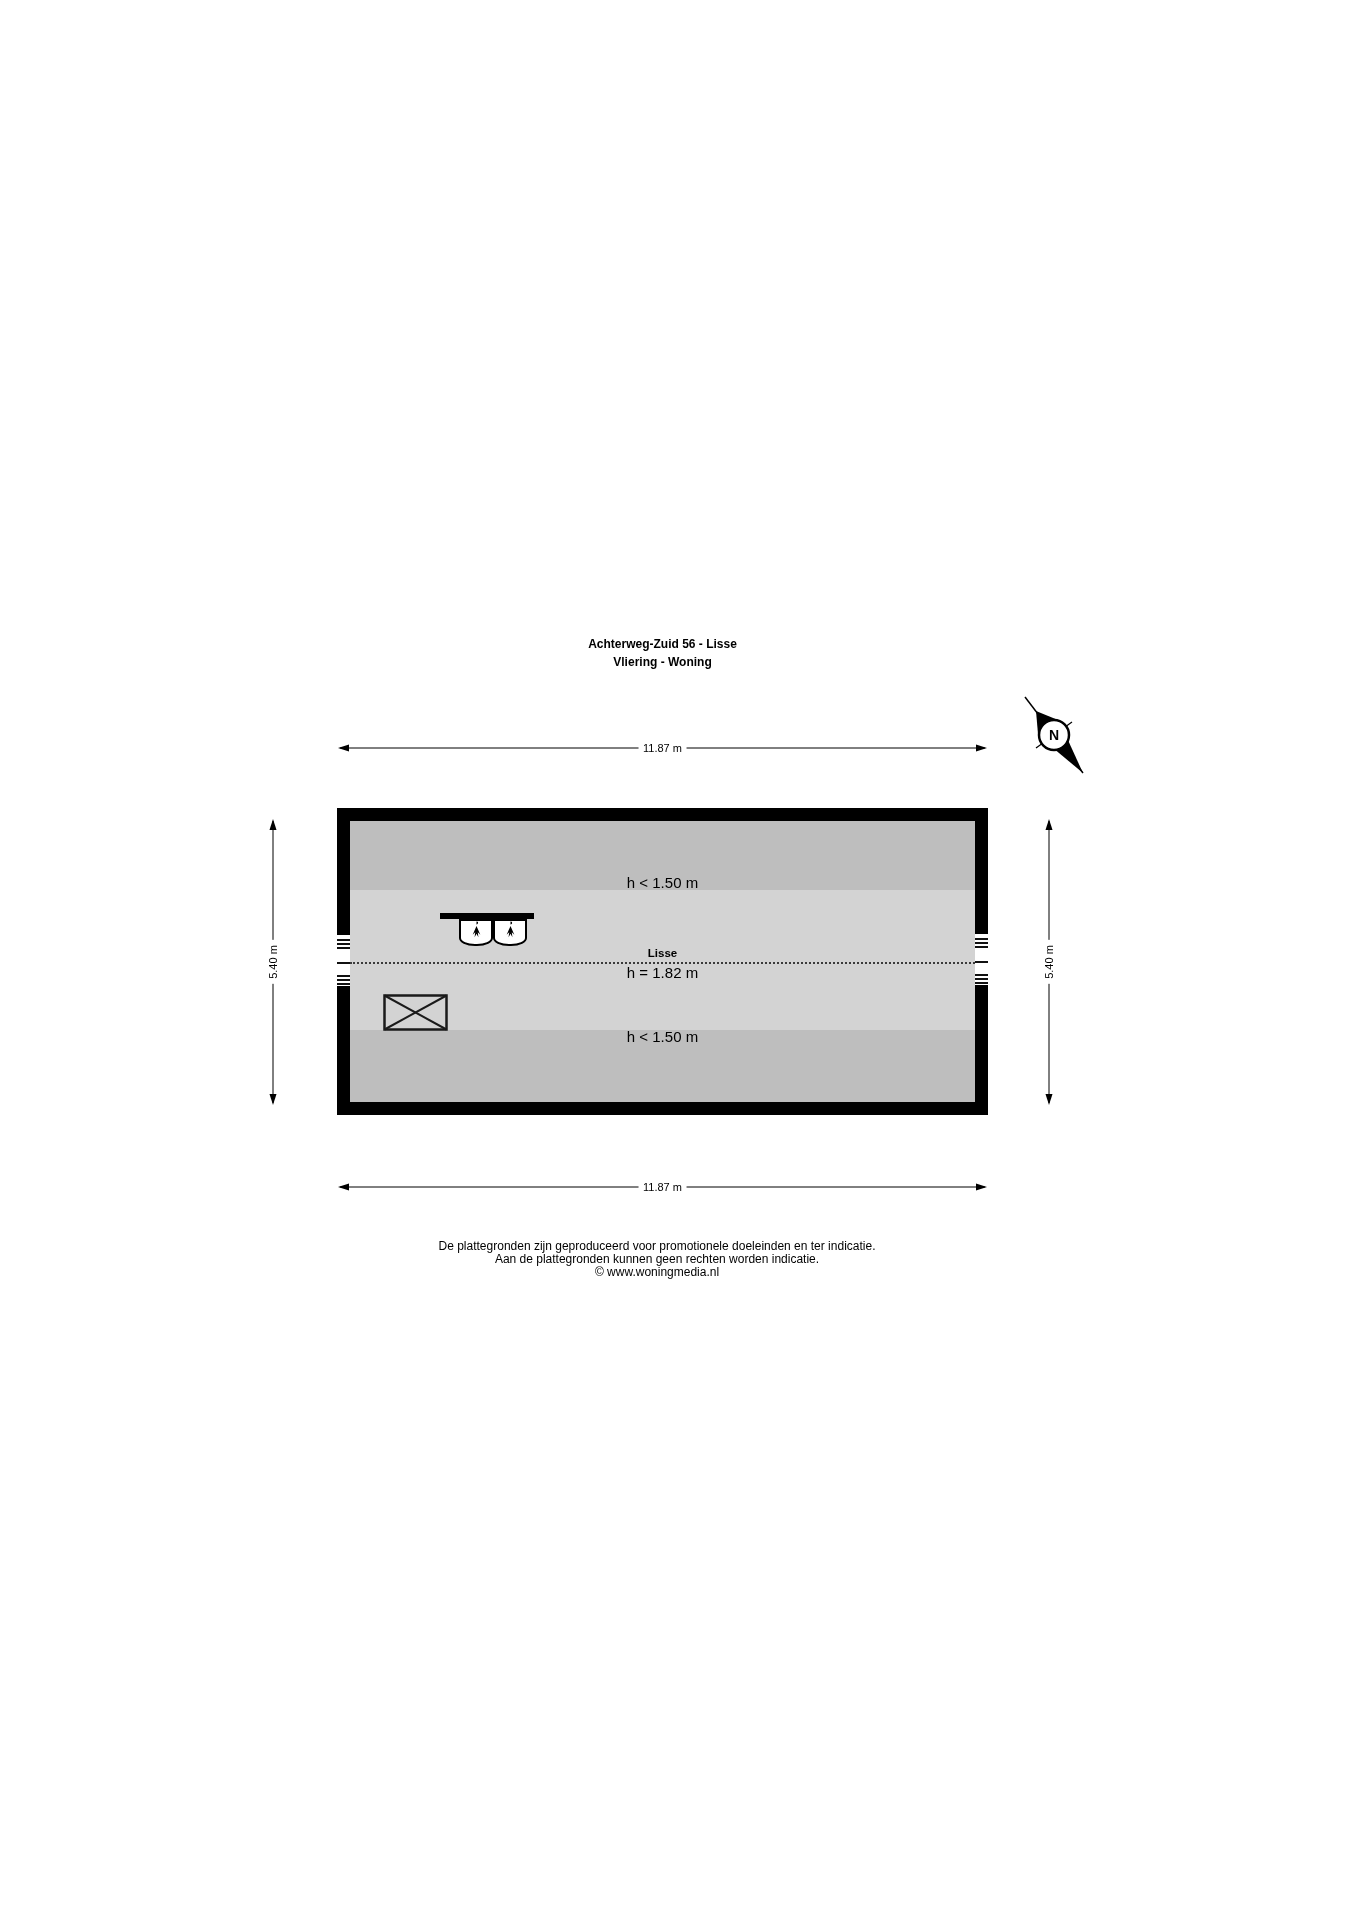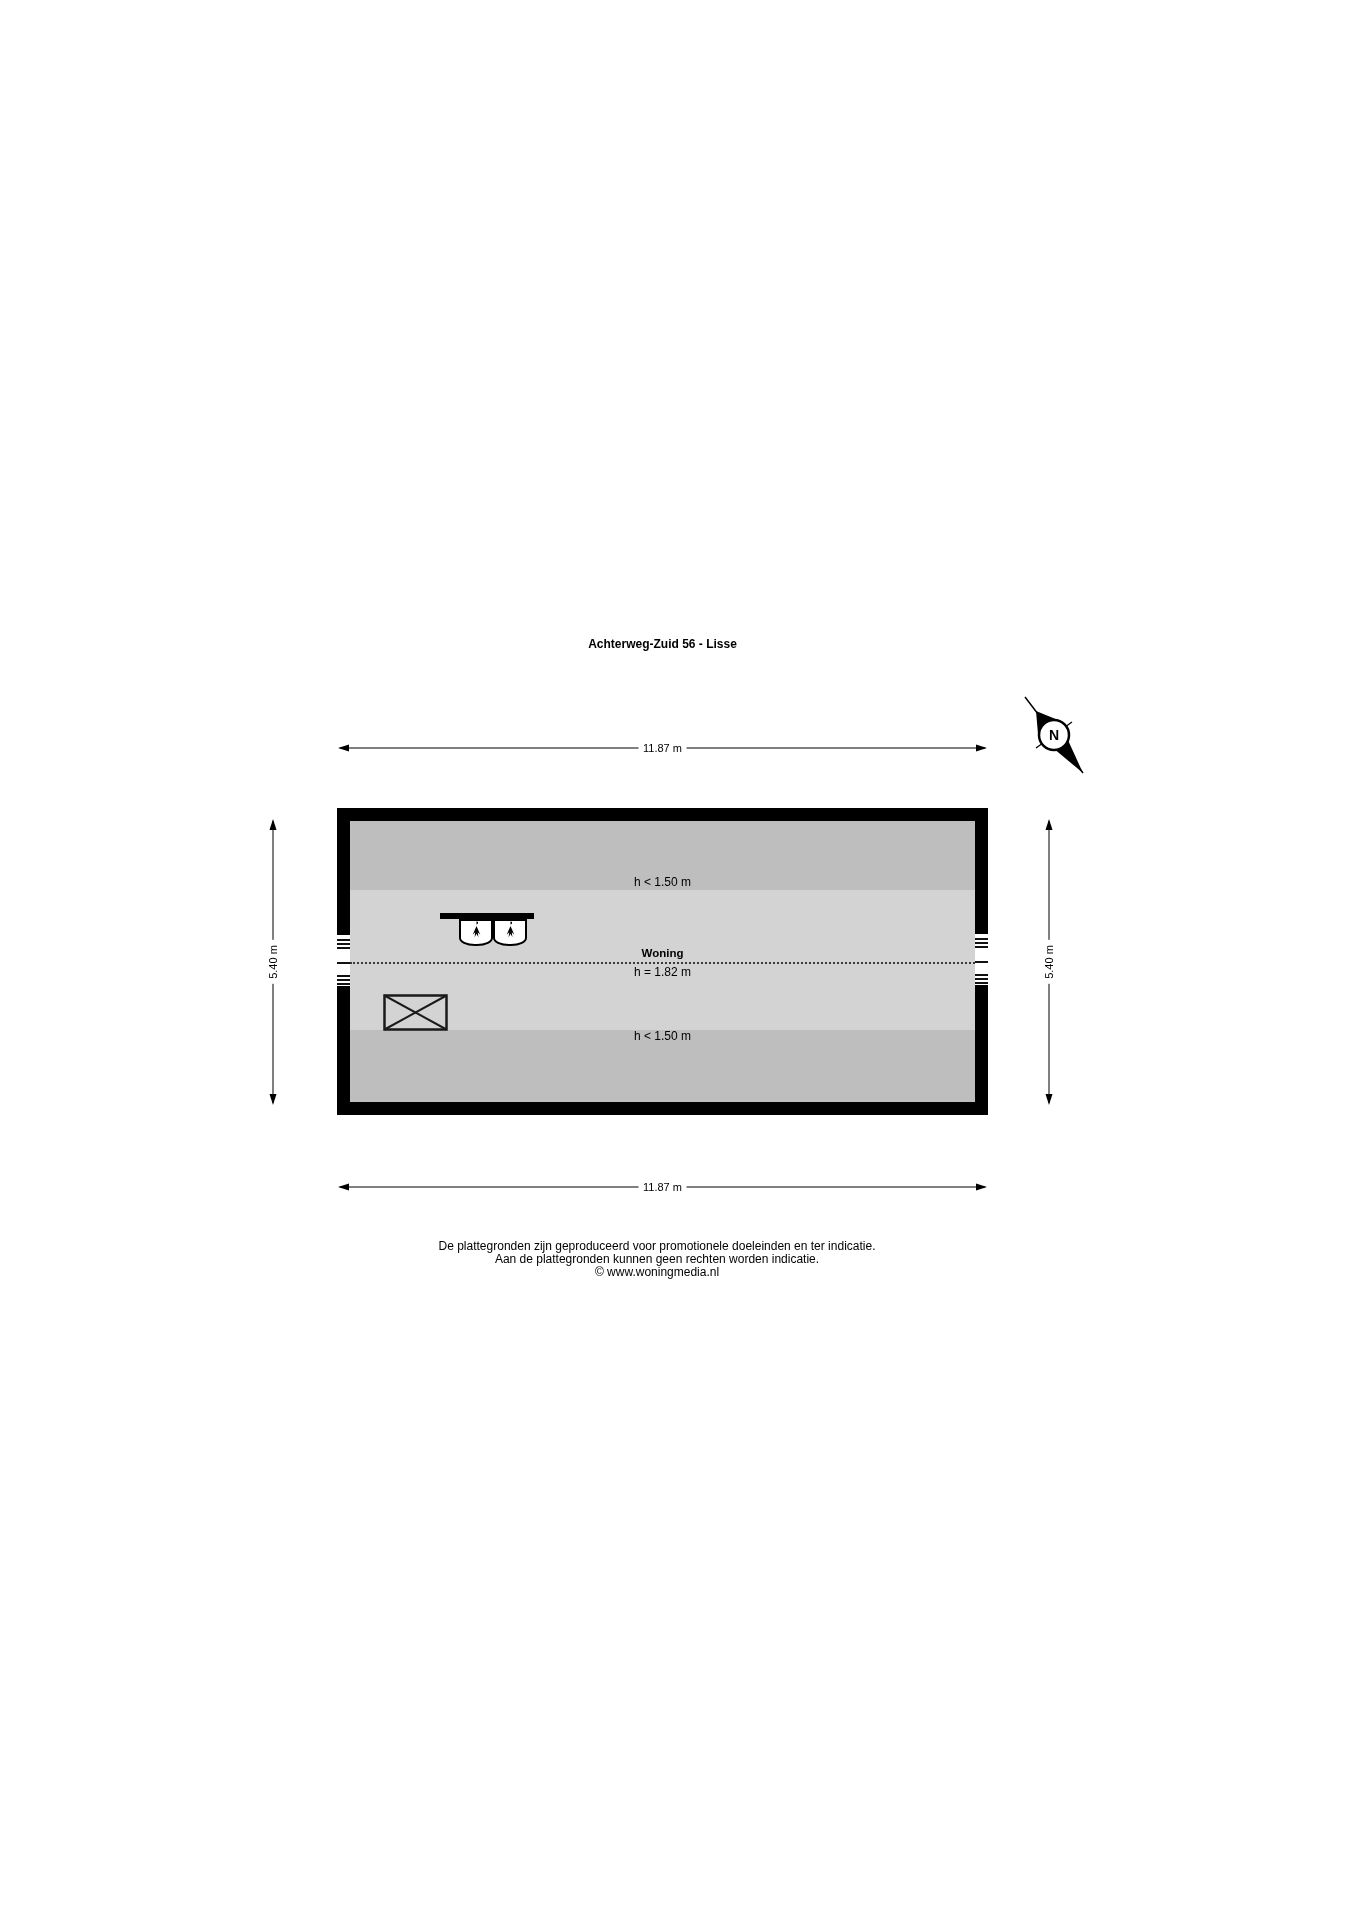--- a/index.html
+++ b/index.html
@@ -33,21 +33,21 @@
   }
   .plan-inner{
     left:350px;top:821px;width:625px;height:281px;
     background:#d3d3d3;
   }
   .zone-band{left:0;width:625px;background:#bebebe;}
   .zone-band.top{top:0;height:69px;}
   .zone-band.bottom{top:209px;height:72px;}
   .plan-label{
     left:0;width:625px;text-align:center;
-    font-size:12px;line-height:13px;
+    font-size:15px;line-height:13px;
   }
   .room-name{font-weight:bold;font-size:11.5px;}
   .dotted-line{
     left:0;top:141px;width:625px;height:0;
     border-top:2px dotted #3a3a3a;
   }
 
   
   .wall-window{background:#ffffff;overflow:hidden;}
   .wall-window .pane-line{
@@ -93,20 +93,21 @@
   }
 
   .compass{left:1012px;top:686px;}
   svg{display:block;}
 </style>
 </head>
 <body>
 
 <div class="abs title-block">
   <div>Achterweg-Zuid 56 - Lisse</div>
+  <div>Vliering - Woning</div>
 </div>
 
 <div class="abs compass">
   <svg width="90" height="100" viewBox="0 0 90 100">
     <line x1="13" y1="11" x2="71" y2="87" stroke="#000" stroke-width="1.5"></line>
     <line x1="24" y1="62" x2="60" y2="36" stroke="#000" stroke-width="1.2"></line>
     <polygon points="24,25 46,34 26,48" fill="#000"></polygon>
     <polygon points="55,52 41,62 71,87" fill="#000"></polygon>
     <circle cx="42" cy="49" r="15" fill="#fff" stroke="#000" stroke-width="2.5"></circle>
     <text x="42" y="54" text-anchor="middle" font-size="14" font-weight="bold" font-family="Liberation Sans, sans-serif" fill="#000">N</text>
@@ -150,21 +151,21 @@
 </div>
 
 <div class="abs plan-outer"></div>
 
 <div class="abs plan-inner">
   <div class="abs zone-band top"></div>
   <div class="abs zone-band bottom"></div>
 
   <div class="abs plan-label" style="top:55px;">h &lt; 1.50 m</div>
 
-  <div class="abs plan-label room-name" style="top:126px;">Woning</div>
+  <div class="abs plan-label room-name" style="top:126px;">Lisse</div>
 
   <div class="abs dotted-line"></div>
 
   <div class="abs plan-label" style="top:145px;">h = 1.82 m</div>
 
   <div class="abs plan-label" style="top:209px;">h &lt; 1.50 m</div>
 </div>
 
 <div class="abs wall-window" style="left:337px;top:935px;width:13px;height:51px;">
   <span class="pane-line" style="top:4px;"></span>

